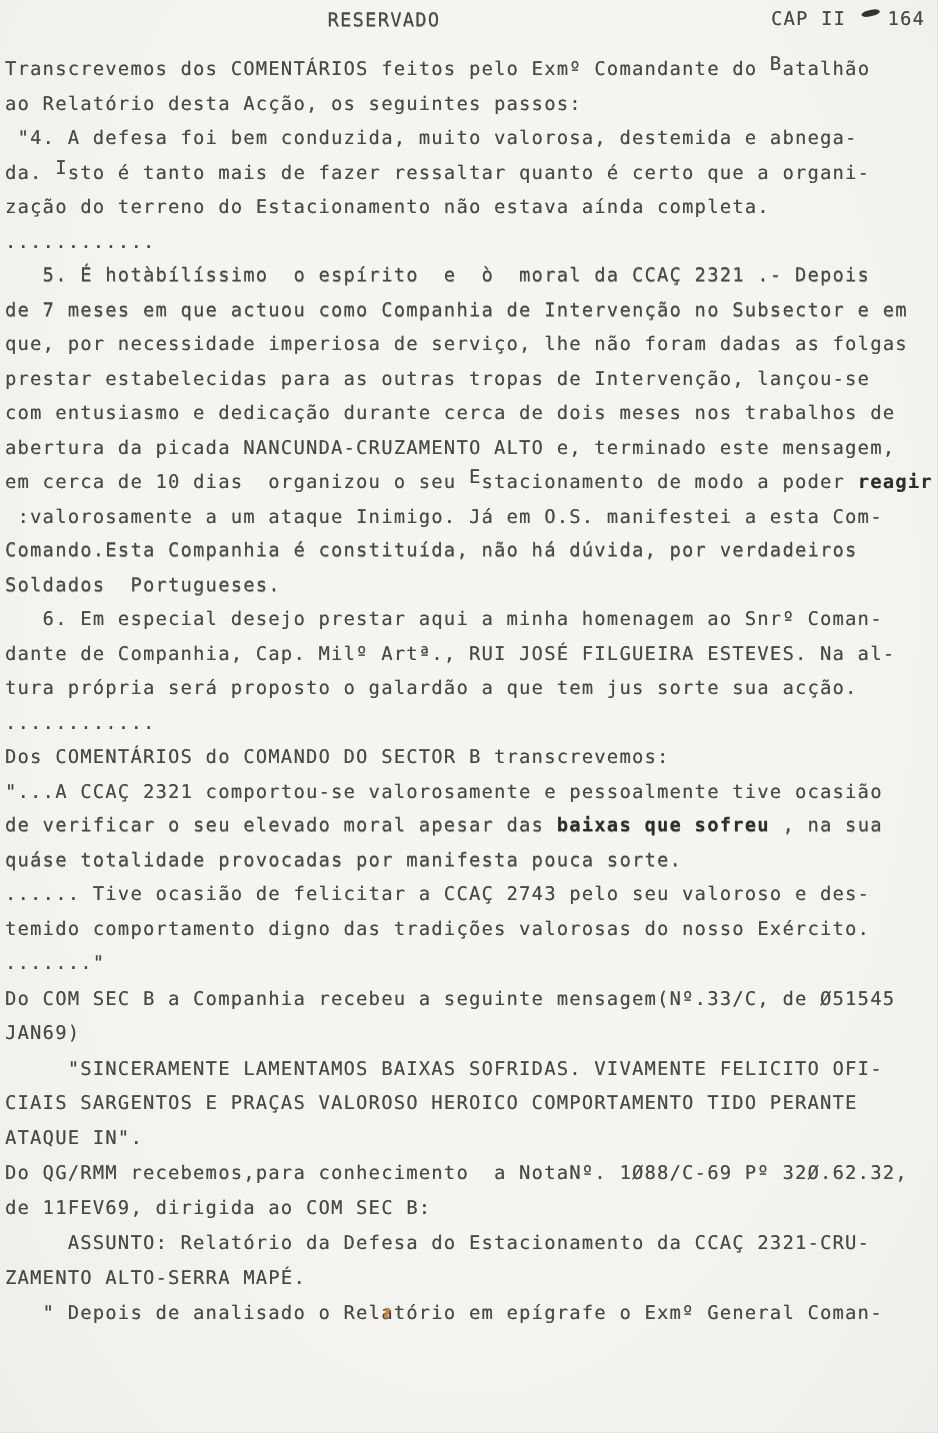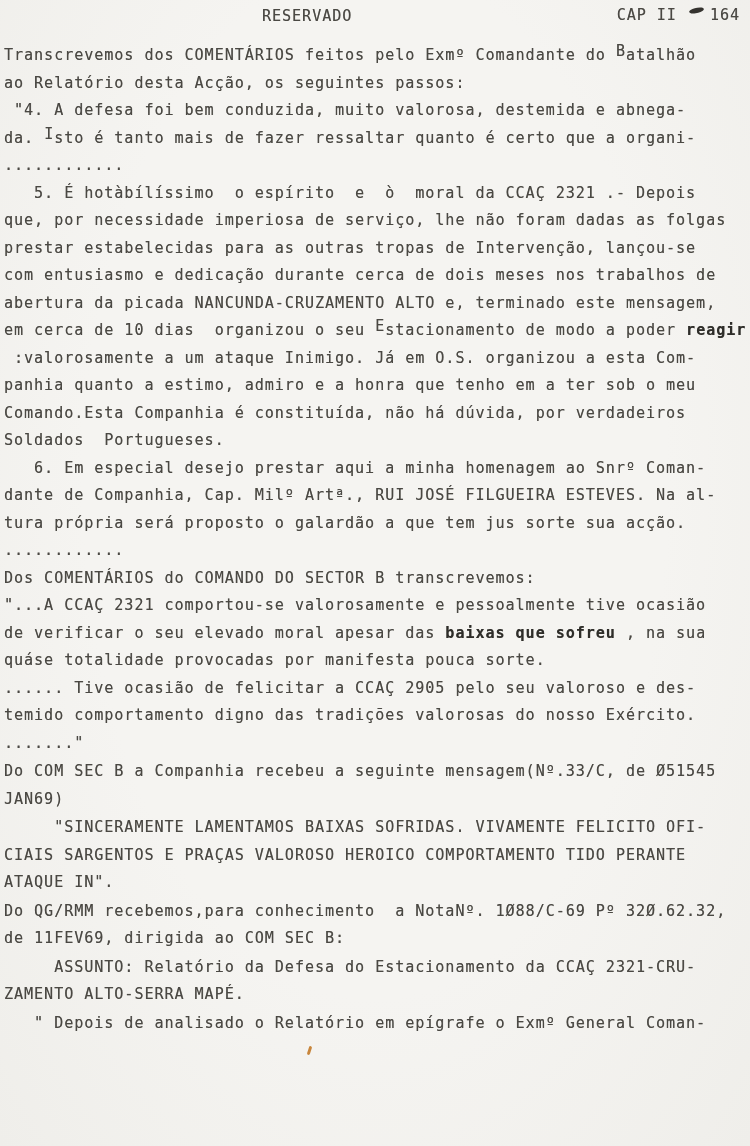--- a/index.html
+++ b/index.html
@@ -85,40 +85,41 @@
     <span>CAP II</span>
     <span class="pen-dash"></span>
     <span>164</span>
   </div>
 
   <div class="body-text">
     <div class="ln"><span>Transcrevemos dos COMENTÁRIOS feitos pelo Exmº Comandante do </span><span class="raised">B</span><span>atalhão</span></div>
     <div class="ln">ao Relatório desta Acção, os seguintes passos:</div>
     <div class="ln"> "4. A defesa foi bem conduzida, muito valorosa, destemida e abnega-</div>
     <div class="ln"><span>da. </span><span class="raised">I</span><span>sto é tanto mais de fazer ressaltar quanto é certo que a organi-</span></div>
+    <div class="ln">zação do terreno do Estacionamento não estava aínda completa.</div>
     <div class="ln">............</div>
     <div class="ln">   5. É hotàbílíssimo  o espírito  e  ò  moral da CCAÇ 2321 .- Depois</div>
+    <div class="ln">de 7 meses em que actuou como Companhia de Intervenção no Subsector e em</div>
     <div class="ln">que, por necessidade imperiosa de serviço, lhe não foram dadas as folgas</div>
     <div class="ln">prestar estabelecidas para as outras tropas de Intervenção, lançou-se</div>
     <div class="ln">com entusiasmo e dedicação durante cerca de dois meses nos trabalhos de</div>
     <div class="ln">abertura da picada NANCUNDA-CRUZAMENTO ALTO e, terminado este mensagem,</div>
     <div class="ln"><span>em cerca de 10 dias  organizou o seu </span><span class="raised">E</span><span>stacionamento de modo a poder </span><span class="bold">reagir</span></div>
-    <div class="ln"> :valorosamente a um ataque Inimigo. Já em O.S. organizou a esta Com-</div>
-    <div class="ln">panhia quanto a estimo, admiro e a honra que tenho em a ter sob o meu</div>
+    <div class="ln"> :valorosamente a um ataque Inimigo. Já em O.S. manifestei a esta Com-</div>
     <div class="ln">Comando.Esta Companhia é constituída, não há dúvida, por verdadeiros</div>
     <div class="ln">Soldados  Portugueses.</div>
     <div class="ln">   6. Em especial desejo prestar aqui a minha homenagem ao Snrº Coman-</div>
     <div class="ln">dante de Companhia, Cap. Milº Artª., RUI JOSÉ FILGUEIRA ESTEVES. Na al-</div>
     <div class="ln">tura própria será proposto o galardão a que tem jus sorte sua acção.</div>
     <div class="ln">............</div>
     <div class="ln">Dos COMENTÁRIOS do COMANDO DO SECTOR B transcrevemos:</div>
     <div class="ln">"...A CCAÇ 2321 comportou-se valorosamente e pessoalmente tive ocasião</div>
     <div class="ln"><span>de verificar o seu elevado moral apesar das </span><span class="bold">baixas que sofreu</span><span> , na sua</span></div>
     <div class="ln">quáse totalidade provocadas por manifesta pouca sorte.</div>
-    <div class="ln">...... Tive ocasião de felicitar a CCAÇ 2905 pelo seu valoroso e des-</div>
+    <div class="ln">...... Tive ocasião de felicitar a CCAÇ 2743 pelo seu valoroso e des-</div>
     <div class="ln">temido comportamento digno das tradições valorosas do nosso Exército.</div>
     <div class="ln">......."</div>
     <div class="ln gap">Do COM SEC B a Companhia recebeu a seguinte mensagem(Nº.33/C, de Ø51545</div>
     <div class="ln">JAN69)</div>
     <div class="ln gap">     "SINCERAMENTE LAMENTAMOS BAIXAS SOFRIDAS. VIVAMENTE FELICITO OFI-</div>
     <div class="ln">CIAIS SARGENTOS E PRAÇAS VALOROSO HEROICO COMPORTAMENTO TIDO PERANTE</div>
     <div class="ln">ATAQUE IN".</div>
     <div class="ln gap">Do QG/RMM recebemos,para conhecimento  a NotaNº. 1Ø88/C-69 Pº 32Ø.62.32,</div>
     <div class="ln">de 11FEV69, dirigida ao COM SEC B:</div>
     <div class="ln gap">     ASSUNTO: Relatório da Defesa do Estacionamento da CCAÇ 2321-CRU-</div>

